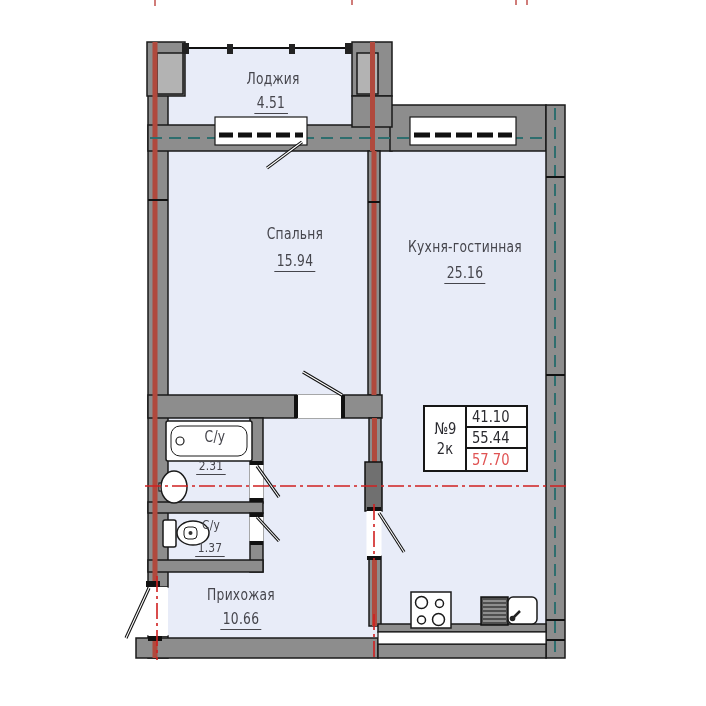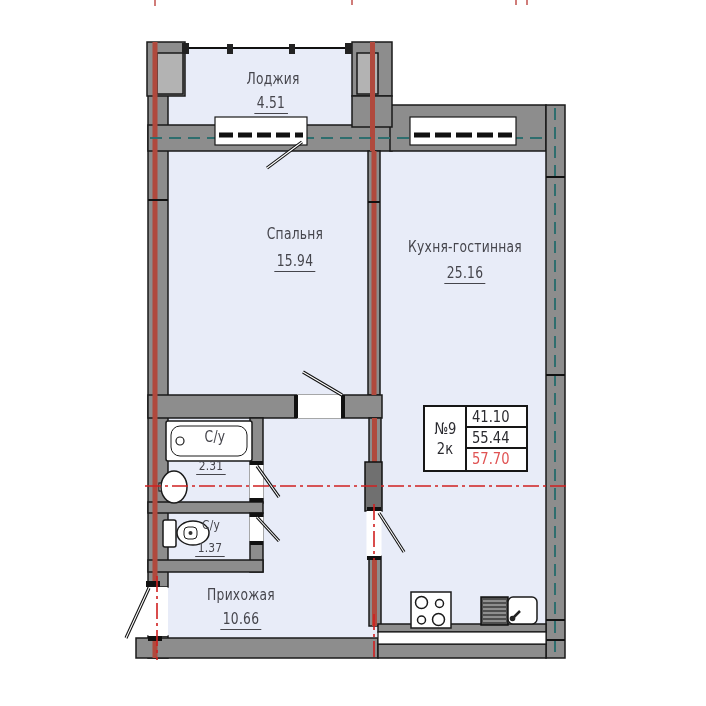--- a/index.html
+++ b/index.html
@@ -9,21 +9,21 @@
   .lbl{position:absolute;transform:translate(-50%,-50%) scaleX(.82);color:#45454c;
        white-space:nowrap;letter-spacing:.3px;line-height:1}
   .lbl.u{border-bottom:1.4px solid #45454c;padding:0 3px 2px}
   .fs15{font-size:15px}
   .fs13{font-size:13px}
   .info{position:absolute;left:423px;top:405px;width:105px;height:67px;background:#fff;
         border:2px solid #161616;display:grid;grid-template-columns:42px 1fr;
         grid-template-rows:repeat(3,1fr);box-sizing:border-box;color:#2b2b30}
   .info .left{grid-row:1/4;grid-column:1;border-right:2px solid #161616;display:flex;
         flex-direction:column;align-items:center;justify-content:center;gap:1px;font-size:16px}
-  .info .cell{grid-column:2;border-bottom:2px solid #161616;display:flex;align-items:flex-start;
+  .info .cell{grid-column:2;border-bottom:2px solid #161616;display:flex;align-items:center;
         padding-left:5px;font-size:16px;box-sizing:border-box}
   .info .cell.last{border-bottom:none}
   .cond{display:inline-block;transform:scaleX(.82);transform-origin:left center}
   .condc{display:inline-block;transform:scaleX(.82);transform-origin:center center}
   .red{color:#e05353}
 </style>
 </head>
 <body>
 
 <div class="stage">

